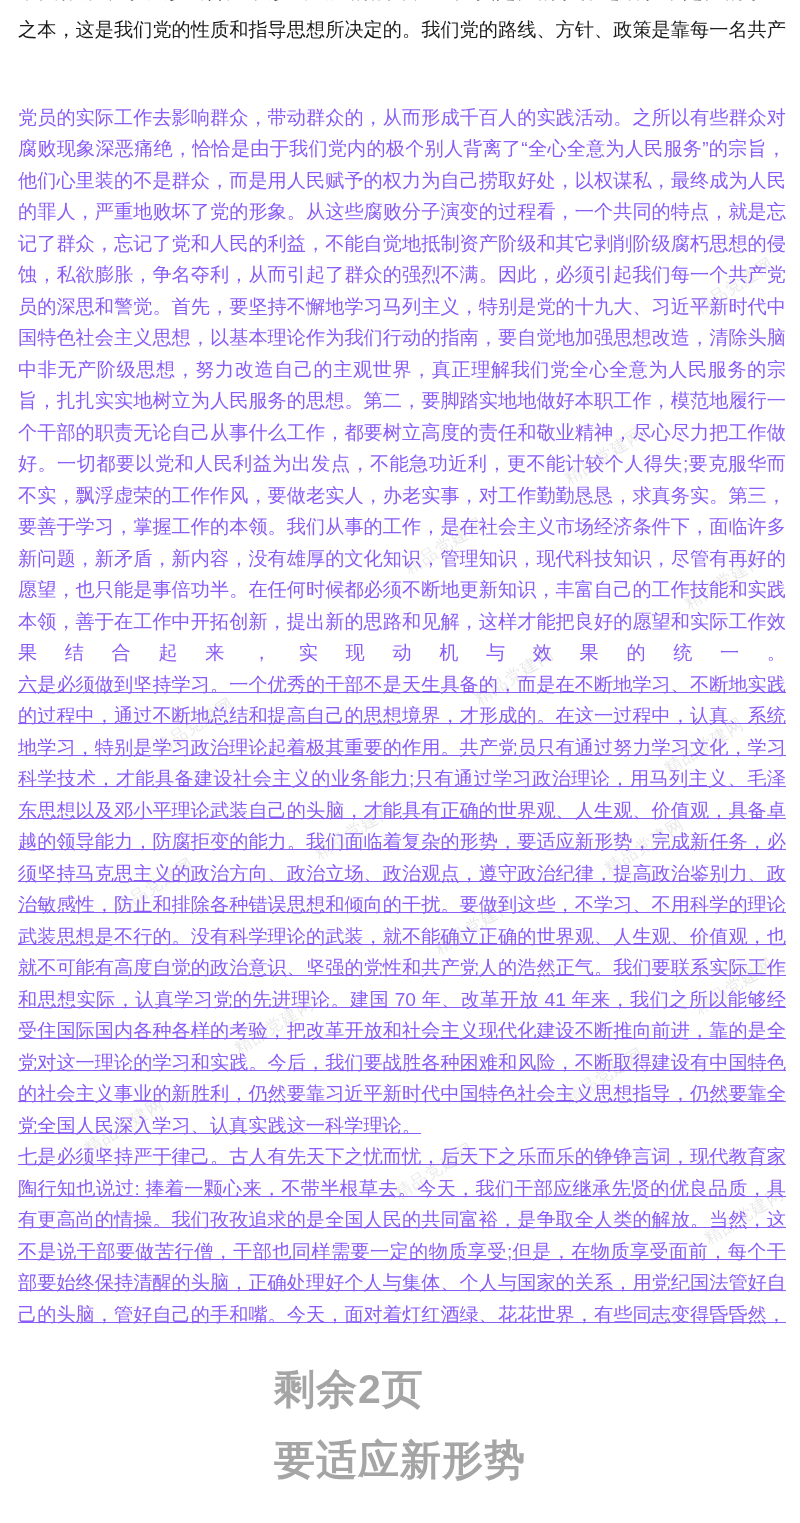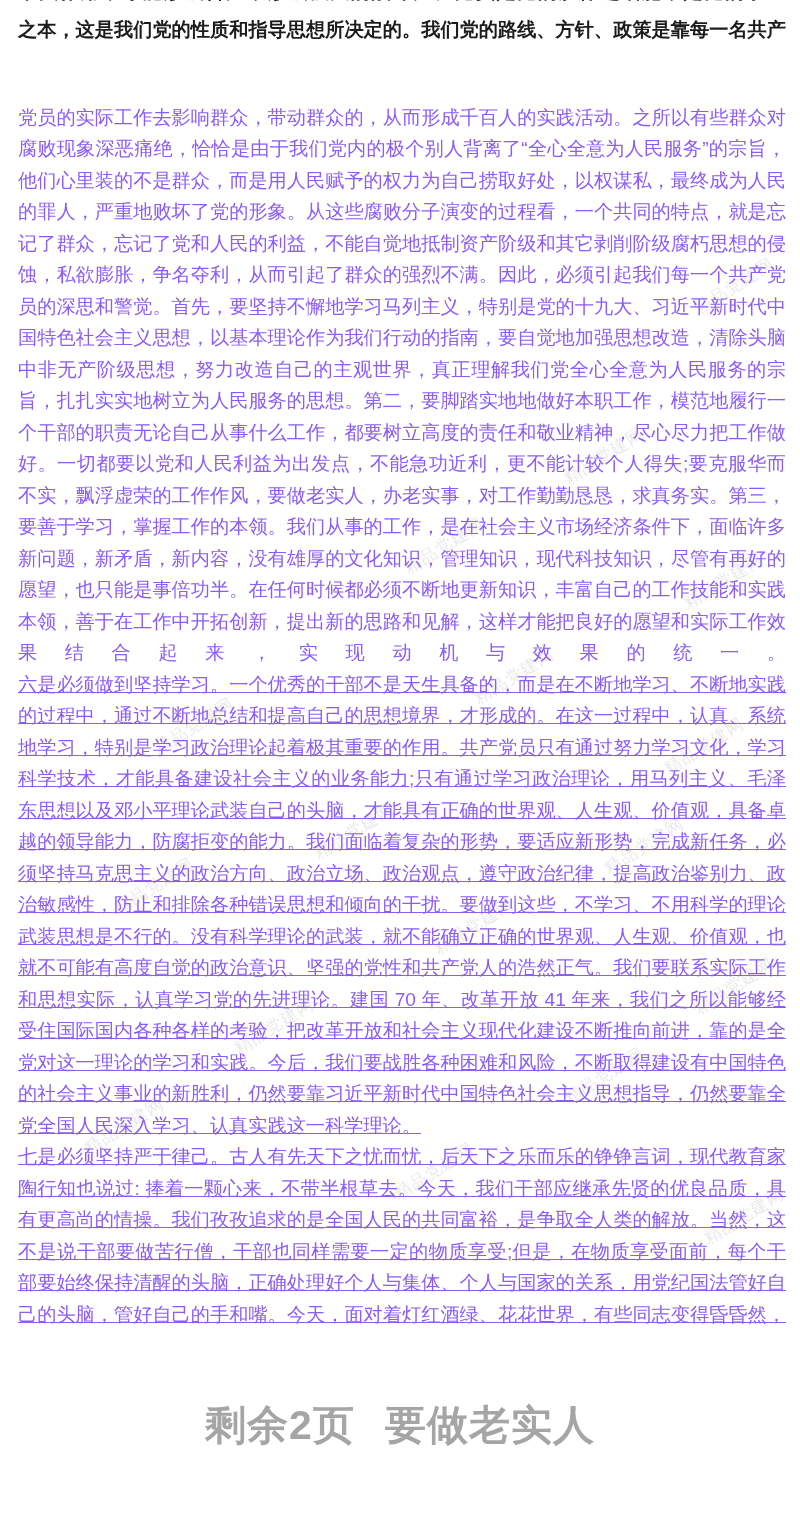--- a/index.html
+++ b/index.html
@@ -66,21 +66,21 @@
 
   .p-line {
     font-size: 19.2px;
     line-height: 31.5px;
     text-align: justify;
     text-align-last: justify;
     text-justify: inter-character;
     word-break: break-all;
     margin: 0;
     color: #1c1c1c;
-    font-weight: 700;
+    font-weight: 400;
   }
 
   .para {
     font-size: 19.2px;
     line-height: 31.5px;
     text-align: justify;
     text-justify: inter-character;
     word-break: break-all;
     margin: 0;
     color: #8b5cf6;
@@ -106,20 +106,21 @@
     background: #ffffff;
     display: flex;
     align-items: center;
     justify-content: center;
   }
   .paywall-inner {
     display: flex;
     align-items: baseline;
     justify-content: center;
     gap: 30px;
+    flex-direction: column;
   }
   .paywall-text {
     font-family: "Liberation Sans", "DejaVu Sans", sans-serif;
     font-size: 41px;
     font-weight: 700;
     color: #a5a5a5;
     letter-spacing: 1px;
     line-height: 1;
     white-space: nowrap;
   }
@@ -162,17 +163,17 @@
     <p class="para para-full-justify">党员的实际工作去影响群众，带动群众的，从而形成千百人的实践活动。之所以有些群众对腐败现象深恶痛绝，恰恰是由于我们党内的极个别人背离了“全心全意为人民服务”的宗旨，他们心里装的不是群众，而是用人民赋予的权力为自己捞取好处，以权谋私，最终成为人民的罪人，严重地败坏了党的形象。从这些腐败分子演变的过程看，一个共同的特点，就是忘记了群众，忘记了党和人民的利益，不能自觉地抵制资产阶级和其它剥削阶级腐朽思想的侵蚀，私欲膨胀，争名夺利，从而引起了群众的强烈不满。因此，必须引起我们每一个共产党员的深思和警觉。首先，要坚持不懈地学习马列主义，特别是党的十九大、习近平新时代中国特色社会主义思想，以基本理论作为我们行动的指南，要自觉地加强思想改造，清除头脑中非无产阶级思想，努力改造自己的主观世界，真正理解我们党全心全意为人民服务的宗旨，扎扎实实地树立为人民服务的思想。第二，要脚踏实地地做好本职工作，模范地履行一个干部的职责无论自己从事什么工作，都要树立高度的责任和敬业精神，尽心尽力把工作做好。一切都要以党和人民利益为出发点，不能急功近利，更不能计较个人得失;要克服华而不实，飘浮虚荣的工作作风，要做老实人，办老实事，对工作勤勤恳恳，求真务实。第三，要善于学习，掌握工作的本领。我们从事的工作，是在社会主义市场经济条件下，面临许多新问题，新矛盾，新内容，没有雄厚的文化知识，管理知识，现代科技知识，尽管有再好的愿望，也只能是事倍功半。在任何时候都必须不断地更新知识，丰富自己的工作技能和实践本领，善于在工作中开拓创新，提出新的思路和见解，这样才能把良好的愿望和实际工作效果结合起来，实现动机与效果的统一。</p>
     <p class="para para-last-justify">六是必须做到坚持学习。一个优秀的干部不是天生具备的，而是在不断地学习、不断地实践的过程中，通过不断地总结和提高自己的思想境界，才形成的。在这一过程中，认真、系统地学习，特别是学习政治理论起着极其重要的作用。共产党员只有通过努力学习文化，学习科学技术，才能具备建设社会主义的业务能力;只有通过学习政治理论，用马列主义、毛泽东思想以及邓小平理论武装自己的头脑，才能具有正确的世界观、人生观、价值观，具备卓越的领导能力，防腐拒变的能力。我们面临着复杂的形势，要适应新形势，完成新任务，必须坚持马克思主义的政治方向、政治立场、政治观点，遵守政治纪律，提高政治鉴别力、政治敏感性，防止和排除各种错误思想和倾向的干扰。要做到这些，不学习、不用科学的理论武装思想是不行的。没有科学理论的武装，就不能确立正确的世界观、人生观、价值观，也就不可能有高度自觉的政治意识、坚强的党性和共产党人的浩然正气。我们要联系实际工作和思想实际，认真学习党的先进理论。建国 70 年、改革开放 41 年来，我们之所以能够经受住国际国内各种各样的考验，把改革开放和社会主义现代化建设不断推向前进，靠的是全党对这一理论的学习和实践。今后，我们要战胜各种困难和风险，不断取得建设有中国特色的社会主义事业的新胜利，仍然要靠习近平新时代中国特色社会主义思想指导，仍然要靠全党全国人民深入学习、认真实践这一科学理论。</p>
     <p class="para para-last-justify">七是必须坚持严于律己。古人有先天下之忧而忧，后天下之乐而乐的铮铮言词，现代教育家陶行知也说过: 捧着一颗心来，不带半根草去。今天，我们干部应继承先贤的优良品质，具有更高尚的情操。我们孜孜追求的是全国人民的共同富裕，是争取全人类的解放。当然，这不是说干部要做苦行僧，干部也同样需要一定的物质享受;但是，在物质享受面前，每个干部要始终保持清醒的头脑，正确处理好个人与集体、个人与国家的关系，用党纪国法管好自己的头脑，管好自己的手和嘴。今天，面对着灯红酒绿、花花世界，有些同志变得昏昏然，在物质享受面前翻了船。这方面的例子太多太多，在我们身边就有为了几百元、几千元的赢头小利，而不择手段的人，有在公款宴会上大吃大喝的人，当然更有利用职务之便中饱私囊达数百万元者，这些人尽管只是干部中的少数，但他们的行为已经给我们党抹了黑，在人民群众中造成了极坏的影响。这一现实应该引起我们的警觉。</p>
     <p class="para para-last-justify">敬爱的党组织:</p>
 
   </div>
 
   <div class="paywall">
     <div class="paywall-inner">
       <span class="paywall-text">剩余2页</span>
-      <span class="paywall-text">要做老实人</span>
+      <span class="paywall-text">要适应新形势</span>
     </div>
   </div>
 
 </div>
 
 </body></html>

